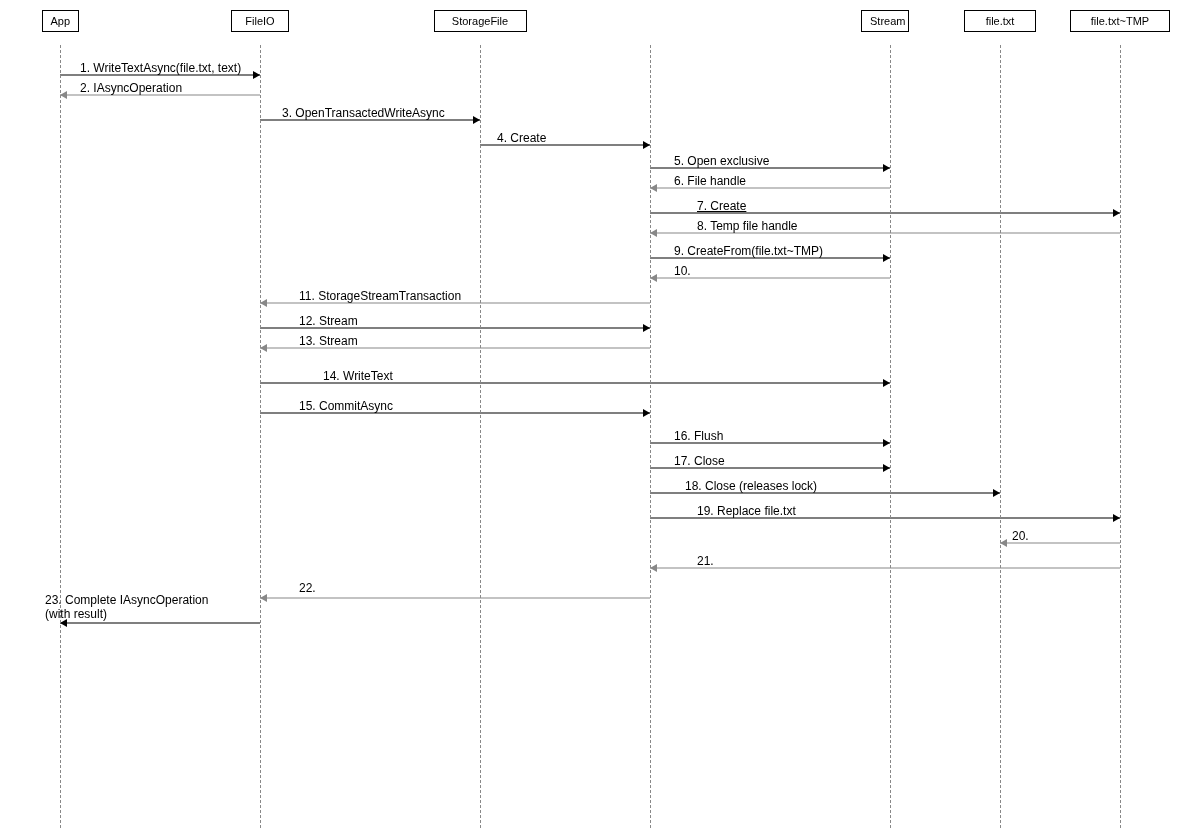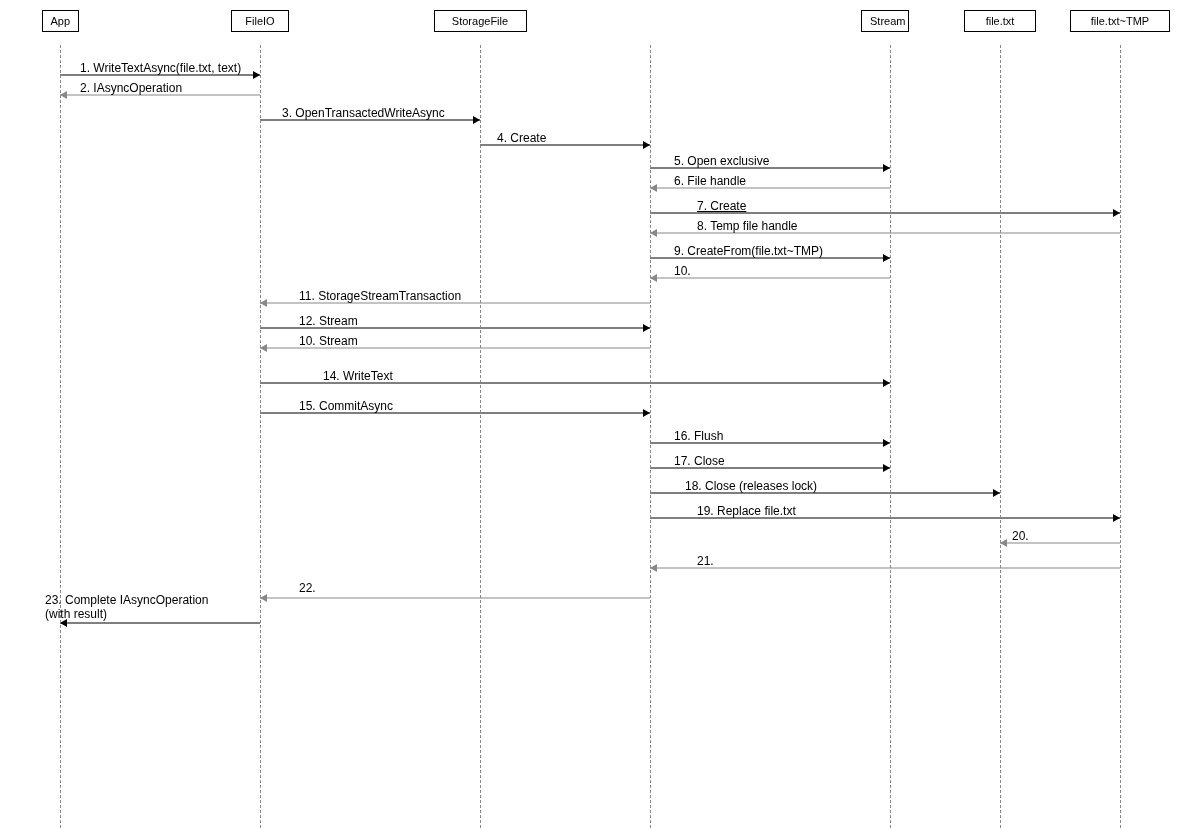--- a/index.html
+++ b/index.html
@@ -119,21 +119,21 @@
     <div class="arrow-label" style="left: 282px; top: 106px;">3. OpenTransactedWriteAsync</div>
     <div class="arrow-label" style="left: 497px; top: 131px;">4. Create</div>
     <div class="arrow-label" style="left: 674px; top: 154px;">5. Open exclusive</div>
     <div class="arrow-label" style="left: 674px; top: 174px;">6. File handle</div>
     <div class="arrow-label" style="left: 697px; top: 199px; text-decoration: underline;">7. Create</div>
     <div class="arrow-label" style="left: 697px; top: 219px; text-align: center;">8. Temp file handle</div>
     <div class="arrow-label" style="left: 674px; top: 244px;">9. CreateFrom(file.txt~TMP)</div>
     <div class="arrow-label" style="left: 674px; top: 264px;">10. </div>
     <div class="arrow-label" style="left: 299px; top: 289px; text-align: center;">11. StorageStreamTransaction</div>
     <div class="arrow-label" style="left: 299px; top: 314px;">12. Stream</div>
-    <div class="arrow-label" style="left: 299px; top: 334px;">10. Stream</div>
+    <div class="arrow-label" style="left: 299px; top: 334px;">13. Stream</div>
     <div class="arrow-label" style="left: 323px; top: 369px;">14. WriteText</div>
     <div class="arrow-label" style="left: 299px; top: 399px;">15. CommitAsync</div>
     <div class="arrow-label" style="left: 674px; top: 429px;">16. Flush</div>
     <div class="arrow-label" style="left: 674px; top: 454px;">17. Close</div>
     <div class="arrow-label" style="left: 685px; top: 479px;">18. Close (releases lock)</div>
     <div class="arrow-label" style="left: 697px; top: 504px;">19. Replace file.txt</div>
     <div class="arrow-label" style="left: 1012px; top: 529px;">20. </div>
     <div class="arrow-label" style="left: 697px; top: 554px;">21. </div>
     <div class="arrow-label" style="left: 299px; top: 581px;">22. </div>
     <div class="arrow-label" style="left: 45px; top: 593px;">

